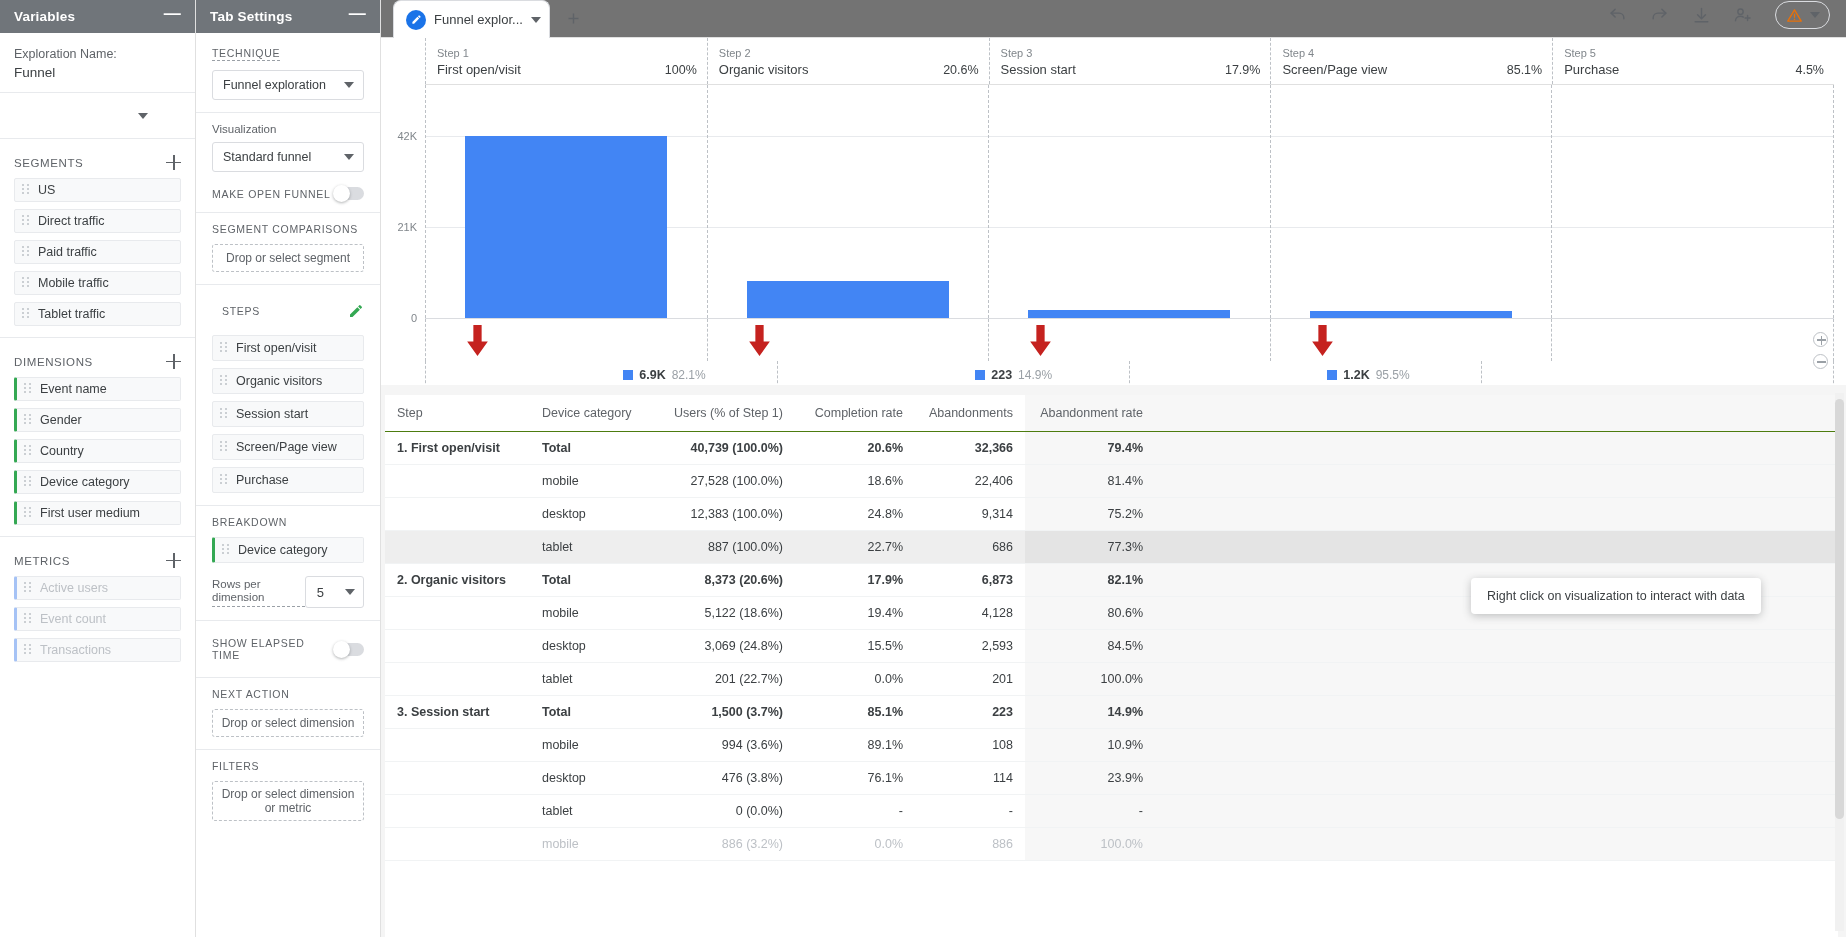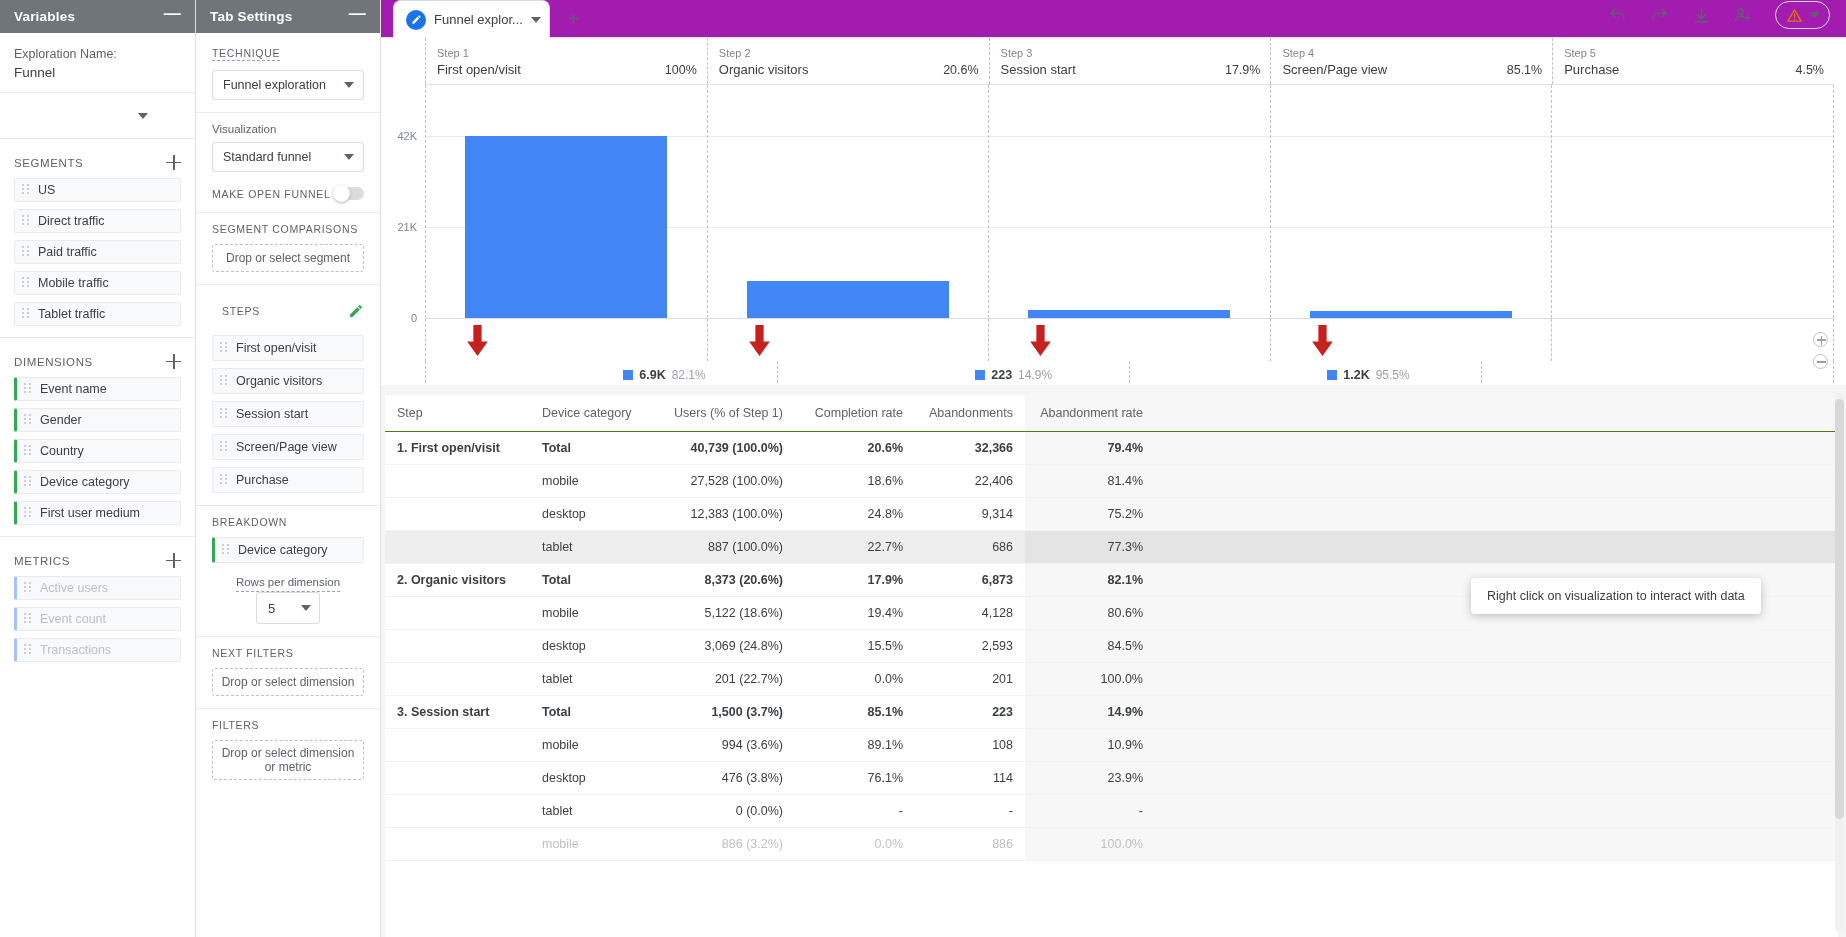--- a/index.html
+++ b/index.html
@@ -56,27 +56,27 @@
   }
   .toggle-row { display:flex; align-items:center; justify-content:space-between; }
   .toggle { width:30px; height:13px; border-radius:7px; background:#dadce0; position:relative; cursor:pointer; }
   .toggle .knob { position:absolute; width:17px; height:17px; background:#fff; border-radius:50%; top:-2px; left:-1px; box-shadow:0 1px 3px rgba(60,64,67,.4); }
   .dropzone {
     border:1px dashed #bdc1c6; border-radius:3px; min-height:28px; display:flex; align-items:center; justify-content:center;
     font-size:12px; color:#5f6368; text-align:center; padding: 5px 6px; line-height:14px; cursor:pointer; background:#fff;
   }
   .ts-head-row { display:flex; align-items:center; justify-content:space-between; margin-bottom:8px;}
   .pencil { width:16px; height:16px; cursor:pointer; }
-  .rows-row { display:flex; align-items:center; justify-content:space-between; margin-top:13px;flex-direction:column; }
+  .rows-row { display:flex; align-items:center; justify-content:space-between; margin-top:13px; }
   .rows-label { font-size:11.5px; color:#5f6368; line-height:13px; border-bottom:1px dashed #9aa0a6; padding-bottom:2px;}
   .rows-select { width:64px; height:32px; border:1px solid #dadce0; border-radius:3px; display:flex; align-items:center; justify-content:space-between; padding:0 8px 0 11px; font-size:13px; cursor:pointer;}
 
   
   .main { flex:1; height:937px; display:flex; flex-direction:column; background:#fff; position:relative; }
-  .topbar { height:38px; display:flex; align-items:flex-end; position:relative; border-bottom:1px solid #e0e0e0; background:#a21caf;}
+  .topbar { height:38px; display:flex; align-items:flex-end; position:relative; border-bottom:1px solid #e0e0e0; background:#737373;}
   .tab {
     height:38px; min-width:155px; display:flex; align-items:center; gap:8px; padding: 0 8px 0 12px;
     border:1px solid #dadce0; border-bottom:none; border-radius:8px 8px 0 0; background:#fff; font-size:13px; color:#3c4043; cursor:pointer;
     margin-left: 12px; position:relative; top:1px;
   }
   .tab .edit-circle { width:20px;height:20px;border-radius:50%;background:#1a73e8;display:flex;align-items:center;justify-content:center;flex:none;}
   .tab-plus { width:28px;height:28px; margin-left:10px; margin-bottom:5px; display:flex;align-items:center;justify-content:center; cursor:pointer; border-radius:50%;}
   .topbar-right { margin-left:auto; display:flex; align-items:center; gap:22px; padding: 0 16px 8px 0; }
   .icon-btn { width:20px; height:20px; display:flex;align-items:center;justify-content:center; cursor:pointer; color:#5f6368;}
   .alert-pill { display:flex; align-items:center; gap:7px; border:1px solid #dadce0; border-radius:16px; height:28px; padding: 0 9px 0 10px; cursor:pointer;}
@@ -439,23 +439,31 @@
         </div>
       <div class="rows-row">
         <span class="rows-label">Rows per dimension</span>
         <span class="rows-select">
           <span>5</span>
           <span class="caret-down"></span>
         </span>
       </div>
     </div>
 
+    <div class="ts-block" style="padding-top:16px;padding-bottom:16px;">
+      <div class="toggle-row">
+        <span class="ts-label" style="margin:0">SHOW ELAPSED TIME</span>
+        <span class="toggle">
+            <span class="knob"></span>
+          </span>
+      </div>
+    </div>
 
     <div class="ts-block">
-      <div class="ts-label">NEXT FILTERS</div>
+      <div class="ts-label">NEXT ACTION</div>
       <div class="dropzone">
           <span>Drop or select dimension</span>
         </div>
     </div>
 
     <div class="ts-block" style="border-bottom:none;">
       <div class="ts-label">FILTERS</div>
       <div class="dropzone">
           <span>Drop or select dimension or metric</span>
         </div>

